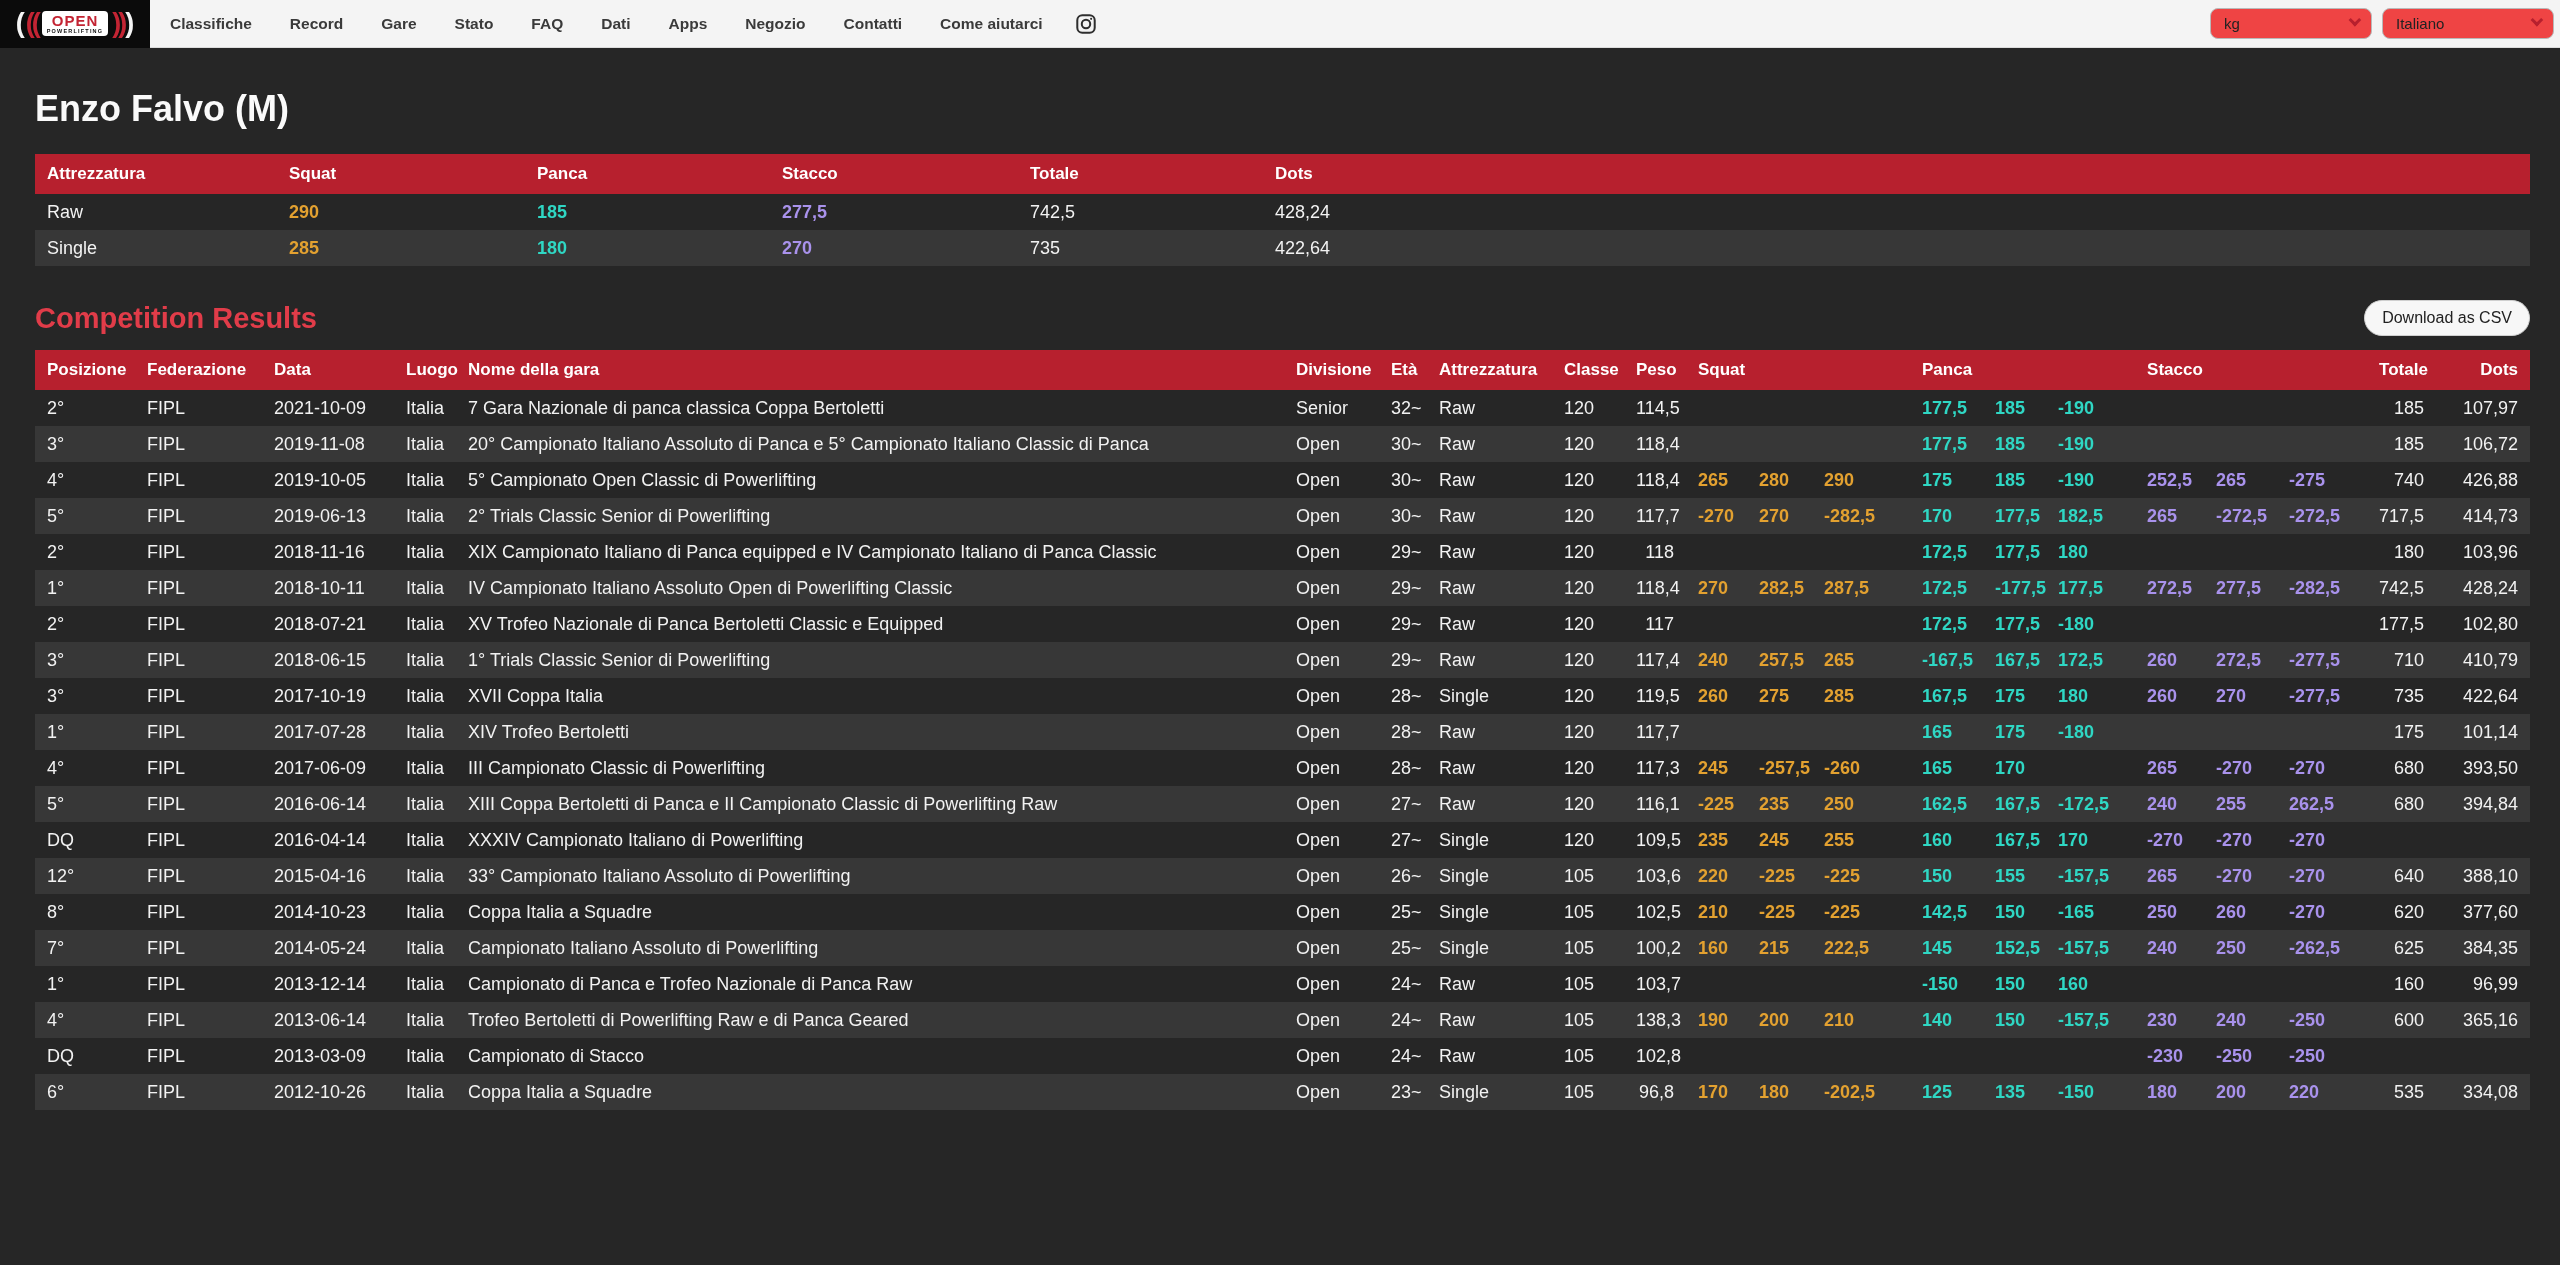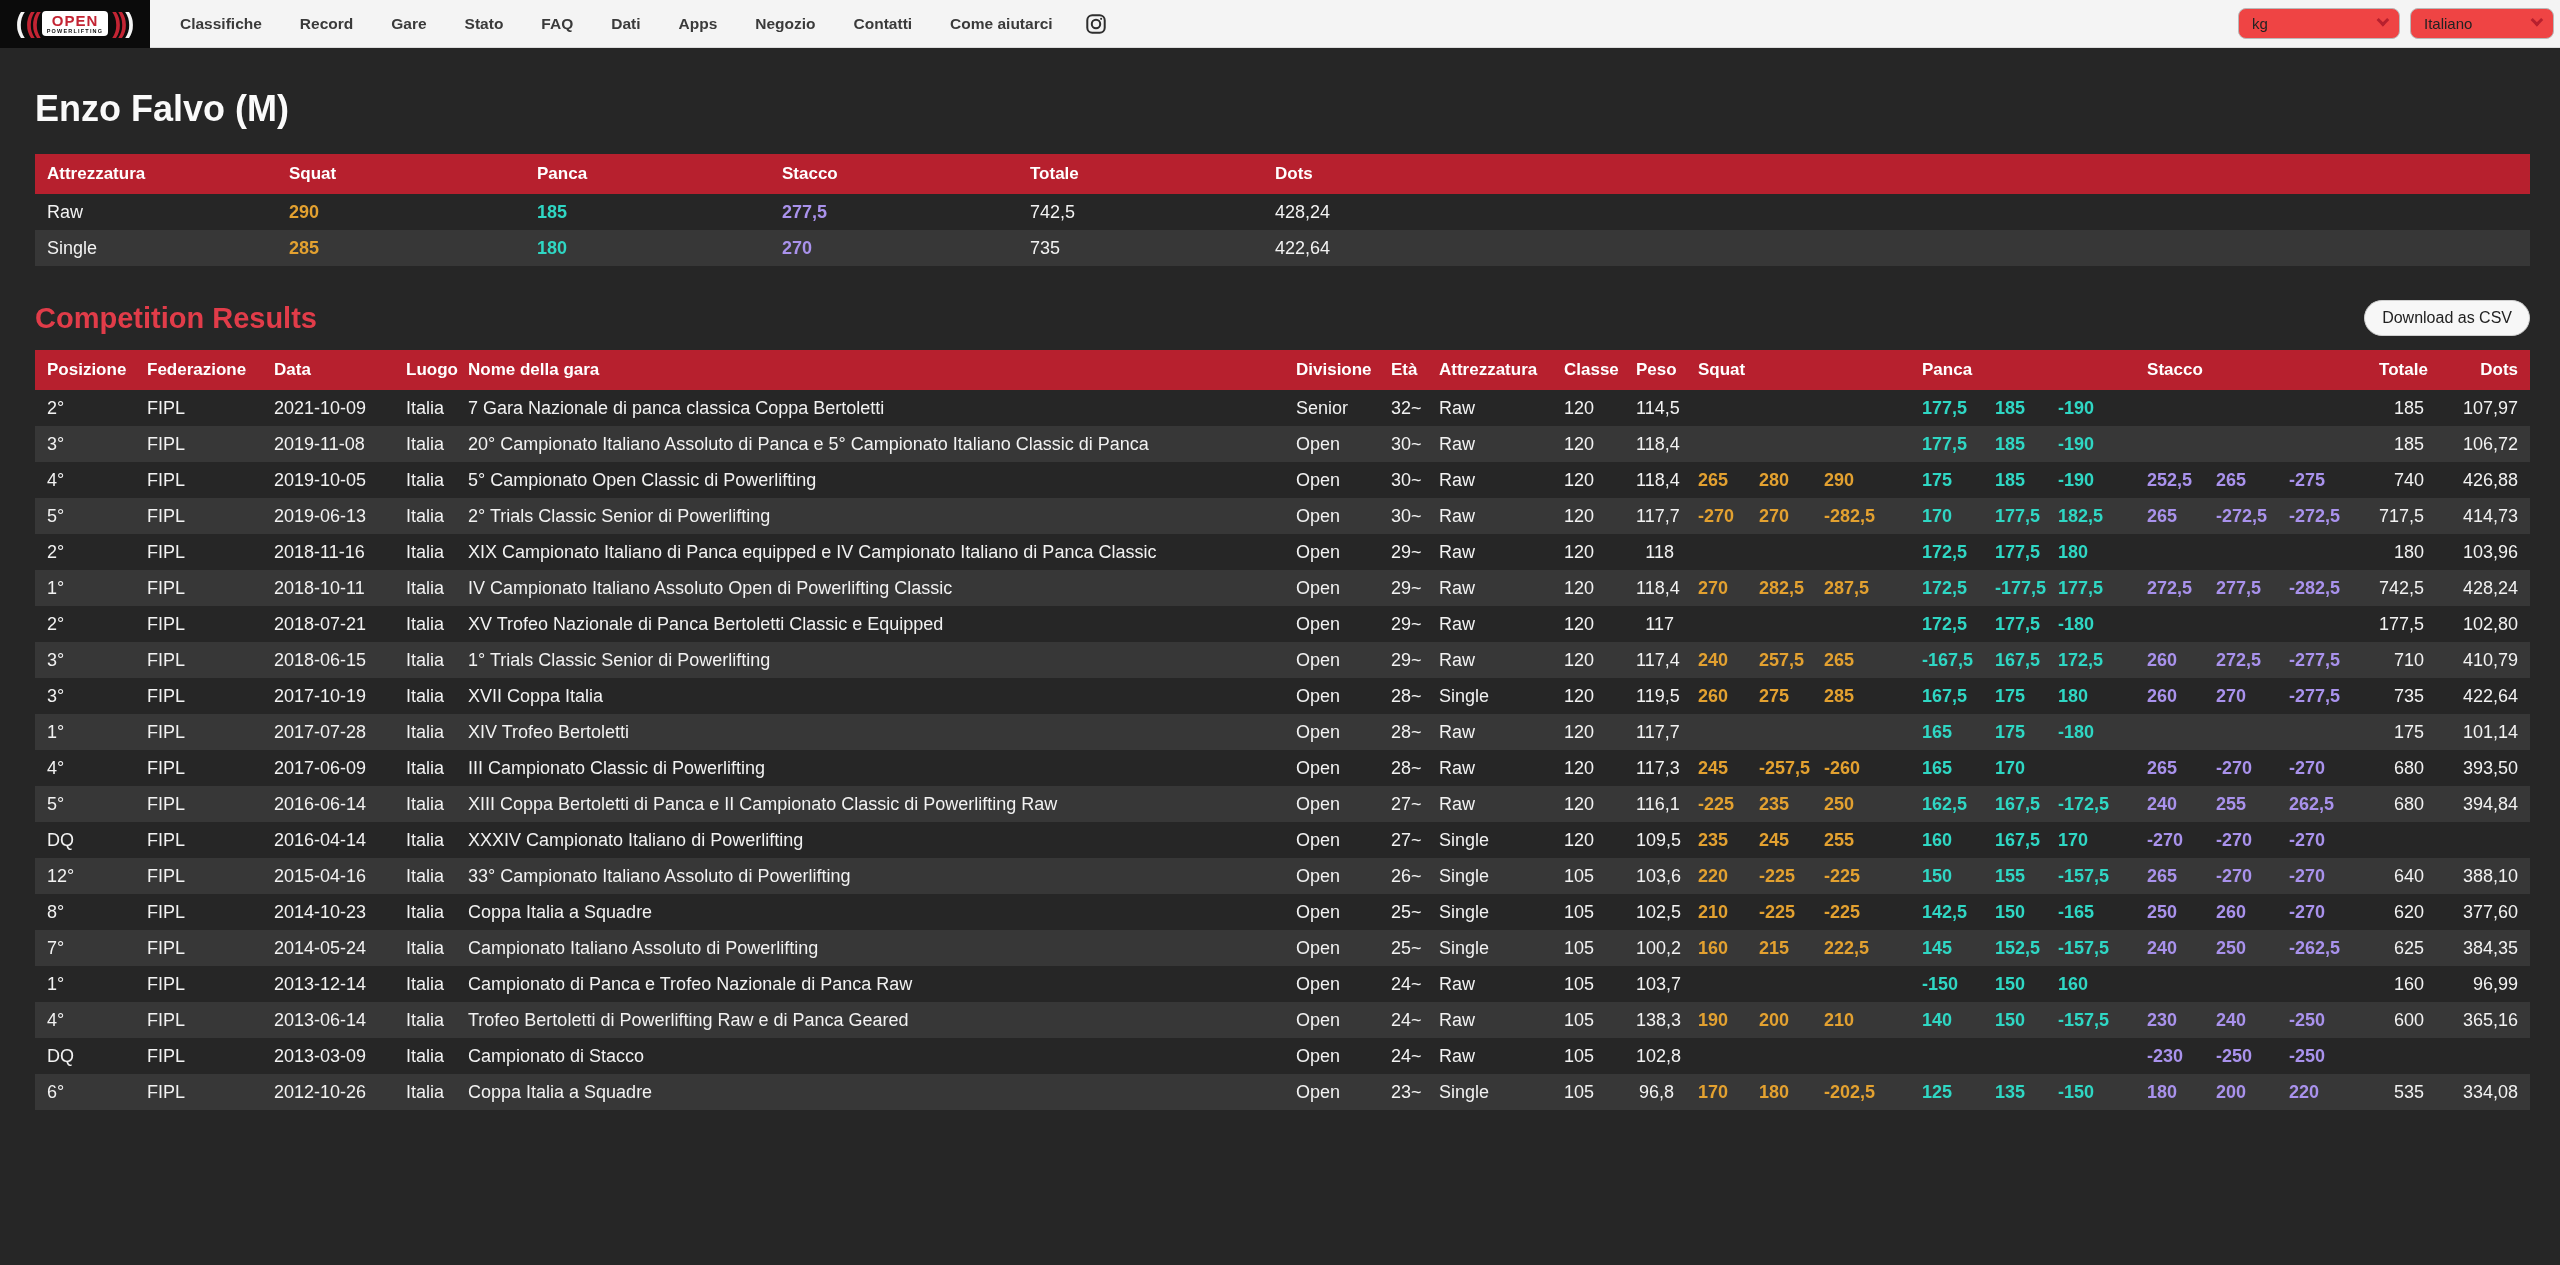--- a/index.html
+++ b/index.html
@@ -37,33 +37,33 @@
   }
   .logo-paren{font-weight:bold;font-size:27px;line-height:1;}
   .lp-white{color:#f5f5f5;}
   .lp-red{color:#c32433;letter-spacing:-3px;margin:0 1px;}
   .logo-label{
     background:#fff;border-radius:4px;padding:2px 5px 1px 5px;margin:0 3px;
     display:flex;flex-direction:column;align-items:center;line-height:1;
   }
   .logo-open{color:#c32433;font-weight:bold;font-size:15px;letter-spacing:1px;}
   .logo-pl{color:#111;font-weight:bold;font-size:5.5px;letter-spacing:1.2px;margin-top:1px;}
-  .nav-items{display:flex;align-items:center;margin-left:30px;gap:38px;}
+  .nav-items{display:flex;align-items:center;margin-left:20px;gap:38px;}
   .nav-item{
     font-size:15.5px;font-weight:bold;color:#3a3a3a;cursor:pointer;white-space:nowrap;
   }
   .ig-icon{margin-left:32px;cursor:pointer;display:flex;align-items:center;}
   .nav-spacer{flex:1;}
   .select-box{
     width:162px;height:31px;background:#ef4444;border:1px solid #b9b9b9;border-radius:8px;
     display:flex;align-items:center;justify-content:space-between;
     padding:0 13px;margin-right:10px;cursor:pointer;
     font-size:15px;color:#222;
   }
-  .select-box:last-child{width:144px;margin-right:6px;}
+  .select-box:last-child{width:172px;margin-right:6px;}
   .chev{
     width:9px;height:9px;border-right:3px solid var(--accent-red);
     border-bottom:3px solid var(--accent-red);
     transform:rotate(45deg) translateY(-2px);margin-top:-4px;
   }
   
   .main{padding:0 30px 0 35px;}
   .page-title{font-size:36px;font-weight:bold;color:#fafafa;padding-top:40px;}
   .section-heading{font-size:29px;font-weight:bold;color:var(--heading-red);margin-top:32px;}
   

